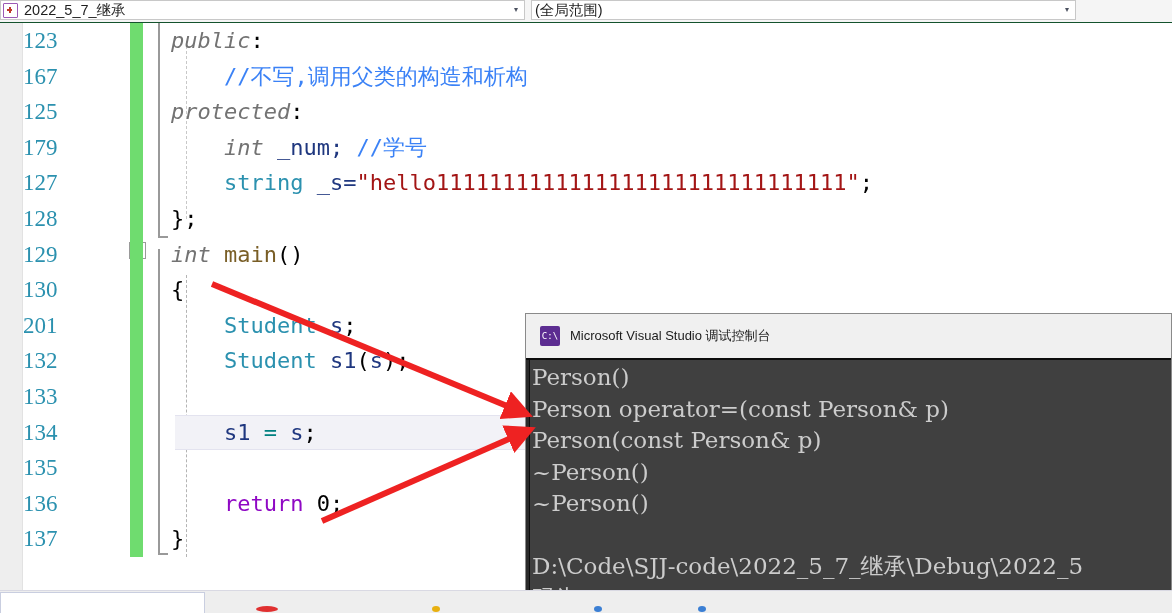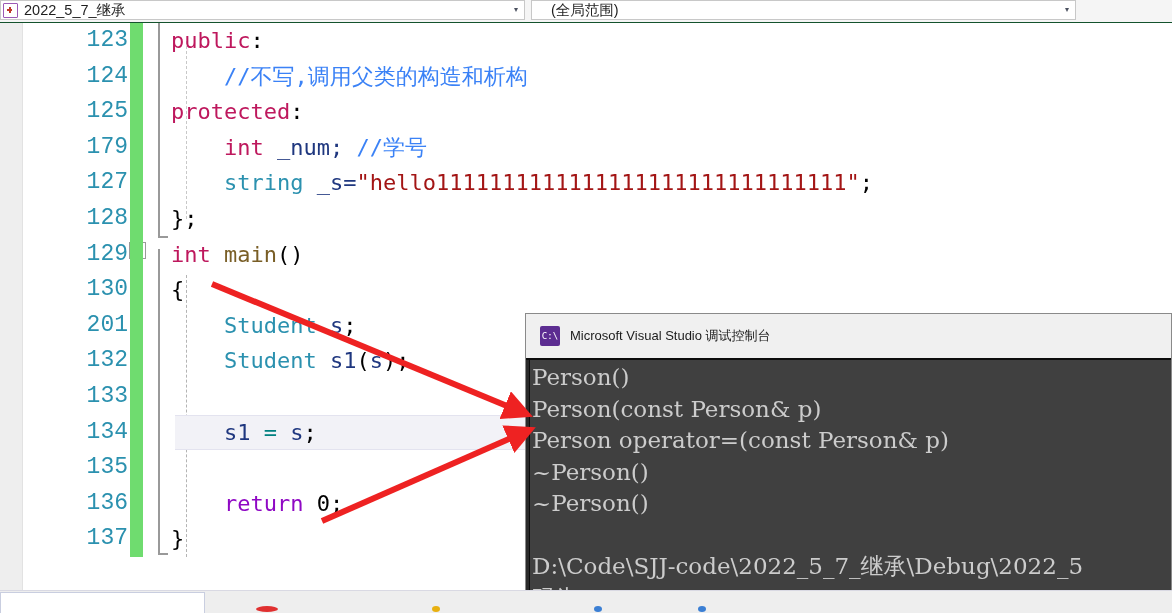--- a/index.html
+++ b/index.html
@@ -14,21 +14,21 @@
     position:absolute;left:0;top:0;width:1172px;height:22px;
     background:#f5f5f5;border-bottom:1px solid #14532d;
     display:flex;align-items:stretch;
   }
   .navcombo{
     background:#ffffff;border:1px solid #c8c8c8;
     display:flex;align-items:center;height:20px;box-sizing:border-box;
     font-size:14px;color:#1e1e1e;position:relative;
   }
   #combo-project{width:525px;margin-left:0;}
-  #combo-scope{width:545px;margin-left:6px;padding-left:16px;}
+  #combo-scope{width:545px;margin-left:6px;}
   .combo-icon{
     width:13px;height:13px;margin:0 3px 0 2px;flex:0 0 auto;
     background:#ffffff;border:1px solid #9b59b6;border-radius:1px;
     position:relative;
   }
   .combo-icon:before{
     content:"";position:absolute;left:3px;top:5px;width:5px;height:2px;background:#c0392b;
   }
   .combo-icon:after{
     content:"";position:absolute;left:5px;top:3px;width:2px;height:6px;background:#c0392b;
@@ -53,22 +53,22 @@
   }
   #left-margin-edge{
     position:absolute;left:22px;top:0;width:1px;height:567px;background:#e2e2e2;
   }
   #code-scroll{position:absolute;left:23px;top:0;right:0;top:0;height:567px;}
 
   .code-line{
     position:relative;height:35.6px;
   }
   .lineno{
-    position:absolute;left:0;top:0;width:105px;text-align:right;
-    color:#2b91af;font-family:Liberation Mono, monospace;
+    position:absolute;left:0;top:0;width:105px;
+    color:#2b91af;font-family:Liberation Serif, serif;
     font-size:23px;line-height:35.6px;letter-spacing:0px;
   }
   .changebar{
     position:absolute;left:107px;top:0;width:13px;height:35.6px;background:#6fdc6f;
   }
   .codetext{
     position:absolute;left:148px;top:0;
     font-family:"DejaVu Sans Mono", monospace;font-size:22px;line-height:35.6px;
     white-space:pre;color:#000000;
   }
@@ -99,21 +99,21 @@
   #guide-block2{
     position:absolute;left:163px;top:18px;height:178px;border-left:1px dashed #c8c8c8;
   }
   #current-line{
     position:absolute;left:152px;right:0;top:0;height:35px;
     background:#f2f2f7;border-top:1px solid #e3e3ef;border-bottom:1px solid #e3e3ef;
     box-sizing:border-box;
   }
 
   
-  .kw{color:#be185d;}
+  .kw{color:#737373;font-style:italic;}
   .kw2{color:#8f08c4;}
   .type{color:#2b91af;}
   .fn{color:#795e26;}
   .cmt{color:#3b82f6;text-align:right;}
   .str{color:#a31515;}
   .pun{color:#000000;}
   .idt{color:#1f377f;}
   .op{color:#008080;}
 
   
@@ -191,21 +191,21 @@
     <div id="collapse-box"></div>
     <div id="guide-block2"></div>
     <div id="guide-block"></div>
     <div id="lines-host">
         <div class="code-line">
           <div class="lineno">123</div>
           <div class="changebar" style="background: rgb(111, 220, 111);"></div>
           <div class="codetext"><span class="kw">public</span><span class="pun">:</span></div>
         </div>
         <div class="code-line">
-          <div class="lineno">124</div>
+          <div class="lineno">167</div>
           <div class="changebar" style="background: rgb(111, 220, 111);"></div>
           <div class="codetext"><span class="cmt">    //不写,调用父类的构造和析构</span></div>
         </div>
         <div class="code-line">
           <div class="lineno">125</div>
           <div class="changebar" style="background: rgb(111, 220, 111);"></div>
           <div class="codetext"><span class="kw">protected</span><span class="pun">:</span></div>
         </div>
         <div class="code-line">
           <div class="lineno">179</div>
@@ -273,22 +273,22 @@
 </div>
 
 <div id="console">
   <div id="console-title">
     <span id="console-icon">C:\</span>
     <span id="console-title-text">Microsoft Visual Studio 调试控制台</span>
   </div>
   <div id="console-left-edge"></div>
   <div id="console-body">
       <div class="cline">Person()</div>
+      <div class="cline">Person operator=(const Person&amp; p)</div>
       <div class="cline">Person(const Person&amp; p)</div>
-      <div class="cline">Person operator=(const Person&amp; p)</div>
       <div class="cline">~Person()</div>
       <div class="cline">~Person()</div>
       <div class="cline">&nbsp;</div>
       <div class="cline">D:\Code\SJJ-code\2022_5_7_继承\Debug\2022_5</div>
       <div class="cline">码为 0。</div>
     </div>
   <div id="watermark">CSDN @Hero 2021</div>
 </div>
 
 <svg id="arrows" viewBox="0 0 1172 613">

